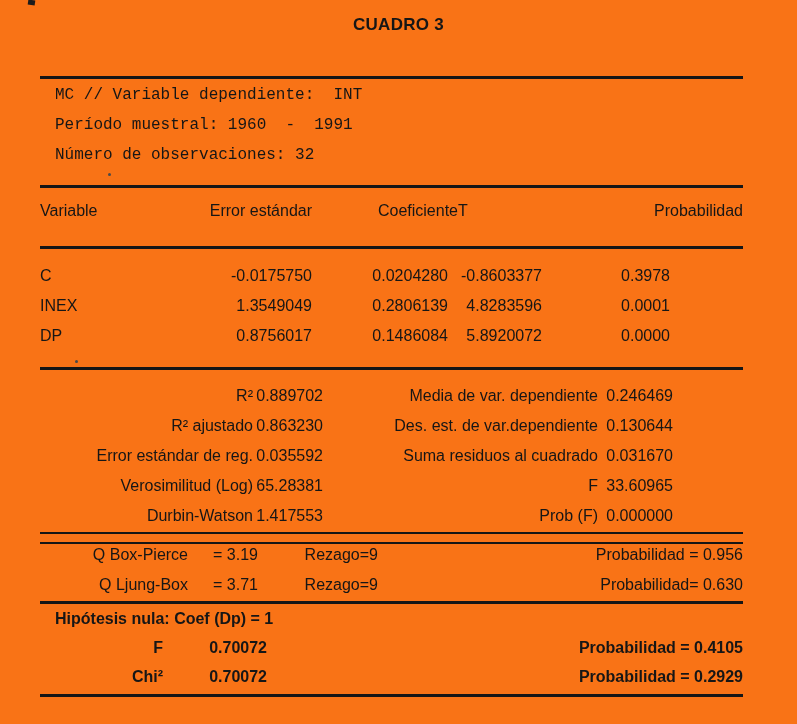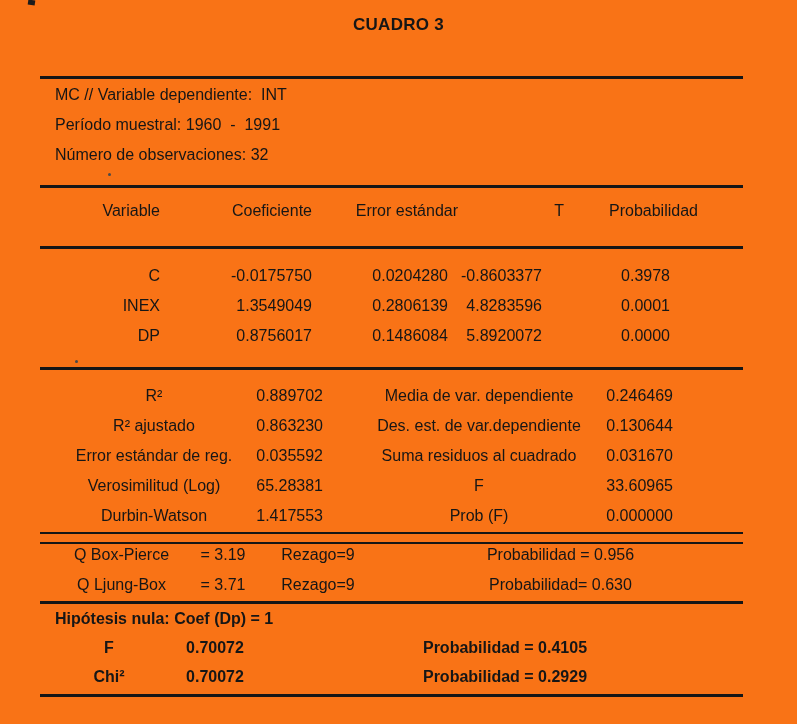--- a/index.html
+++ b/index.html
@@ -14,31 +14,31 @@
   .rule{position:absolute;left:40px;width:703px;background:#161616;height:2.5px;}
   .rule-double{position:absolute;left:40px;width:703px;height:8px;
     border-top:2.5px solid #161616;border-bottom:2.5px solid #161616;background:transparent;}
   .rule-thick{height:3px;}
   .title{position:absolute;top:15px;left:0;width:100%;text-align:center;
     font-weight:bold;font-size:17px;letter-spacing:.3px;}
   .artifact{position:absolute;left:28px;top:0;width:7px;height:5px;background:#1c1c1c;transform:rotate(8deg);}
   .speck{position:absolute;width:3px;height:3px;background:#4a4a4a;border-radius:50%;}
 
   .block{position:absolute;left:40px;width:703px;}
-  .line30{height:30px;display:flex;align-items:center;}
+  .line30{height:30px;display:flex;align-items:center;font-family:Liberation Mono, monospace;}
   .info{top:80px;}
   .info .line30{padding-left:15px;white-space:pre;}
 
   
   .coef-head{top:196px;display:grid;grid-template-columns:120px 152px 146px 106px 1fr;height:30px;align-items:center;}
   .coef-rows{top:261px;}
   .coef-row{display:grid;grid-template-columns:120px 152px 136px 94px 128px;height:30px;align-items:center;}
-  .ta-c{text-align:right;}
+  .ta-c{text-align:left;}
   .ta-r{text-align:right;}
-  .ta-l{text-align:center;}
+  .ta-l{text-align:right;}
 
   
   .stats{top:381px;}
   .stats-row{display:grid;grid-template-columns:198px 70px 37px 238px 75px;height:30px;align-items:center;padding-left:15px;white-space:pre;}
 
   
   .qtests{top:540px;}
   .q-row{display:grid;grid-template-columns:133px 70px 120px 1fr;height:30px;align-items:center;padding-left:15px;}
 
   
@@ -62,22 +62,22 @@
   <div class="block info">
     <div class="line30">MC // Variable dependiente:  INT</div>
     <div class="line30">Período muestral: 1960  -  1991</div>
     <div class="line30">Número de observaciones: 32</div>
   </div>
 
   <div class="rule" style="top:185px;"></div>
 
   <div class="block coef-head">
     <span class="ta-c">Variable</span>
+    <span class="ta-r">Error estándar</span>
     <span class="ta-r">Coeficiente</span>
-    <span class="ta-r">Error estándar</span>
     <span class="ta-c">T</span>
     <span class="ta-l">Probabilidad</span>
   </div>
 
   <div class="rule" style="top:246px;"></div>
 
   <div class="block coef-rows">
     <div class="coef-row">
       <span class="ta-c">C</span>
       <span class="ta-r">-0.0175750</span>

